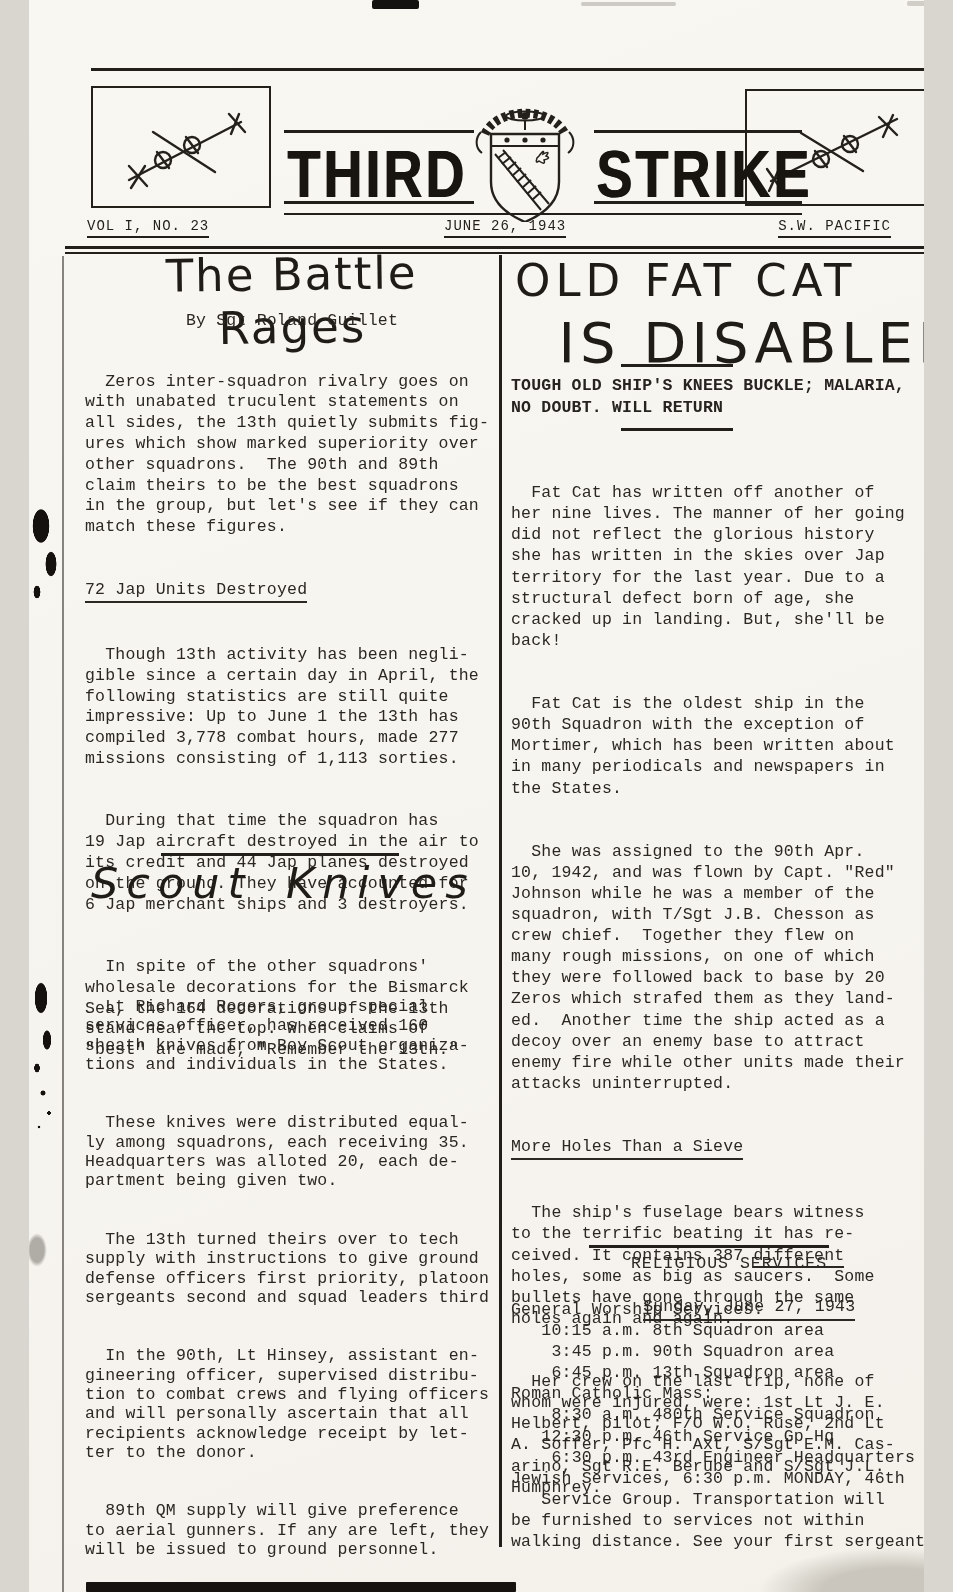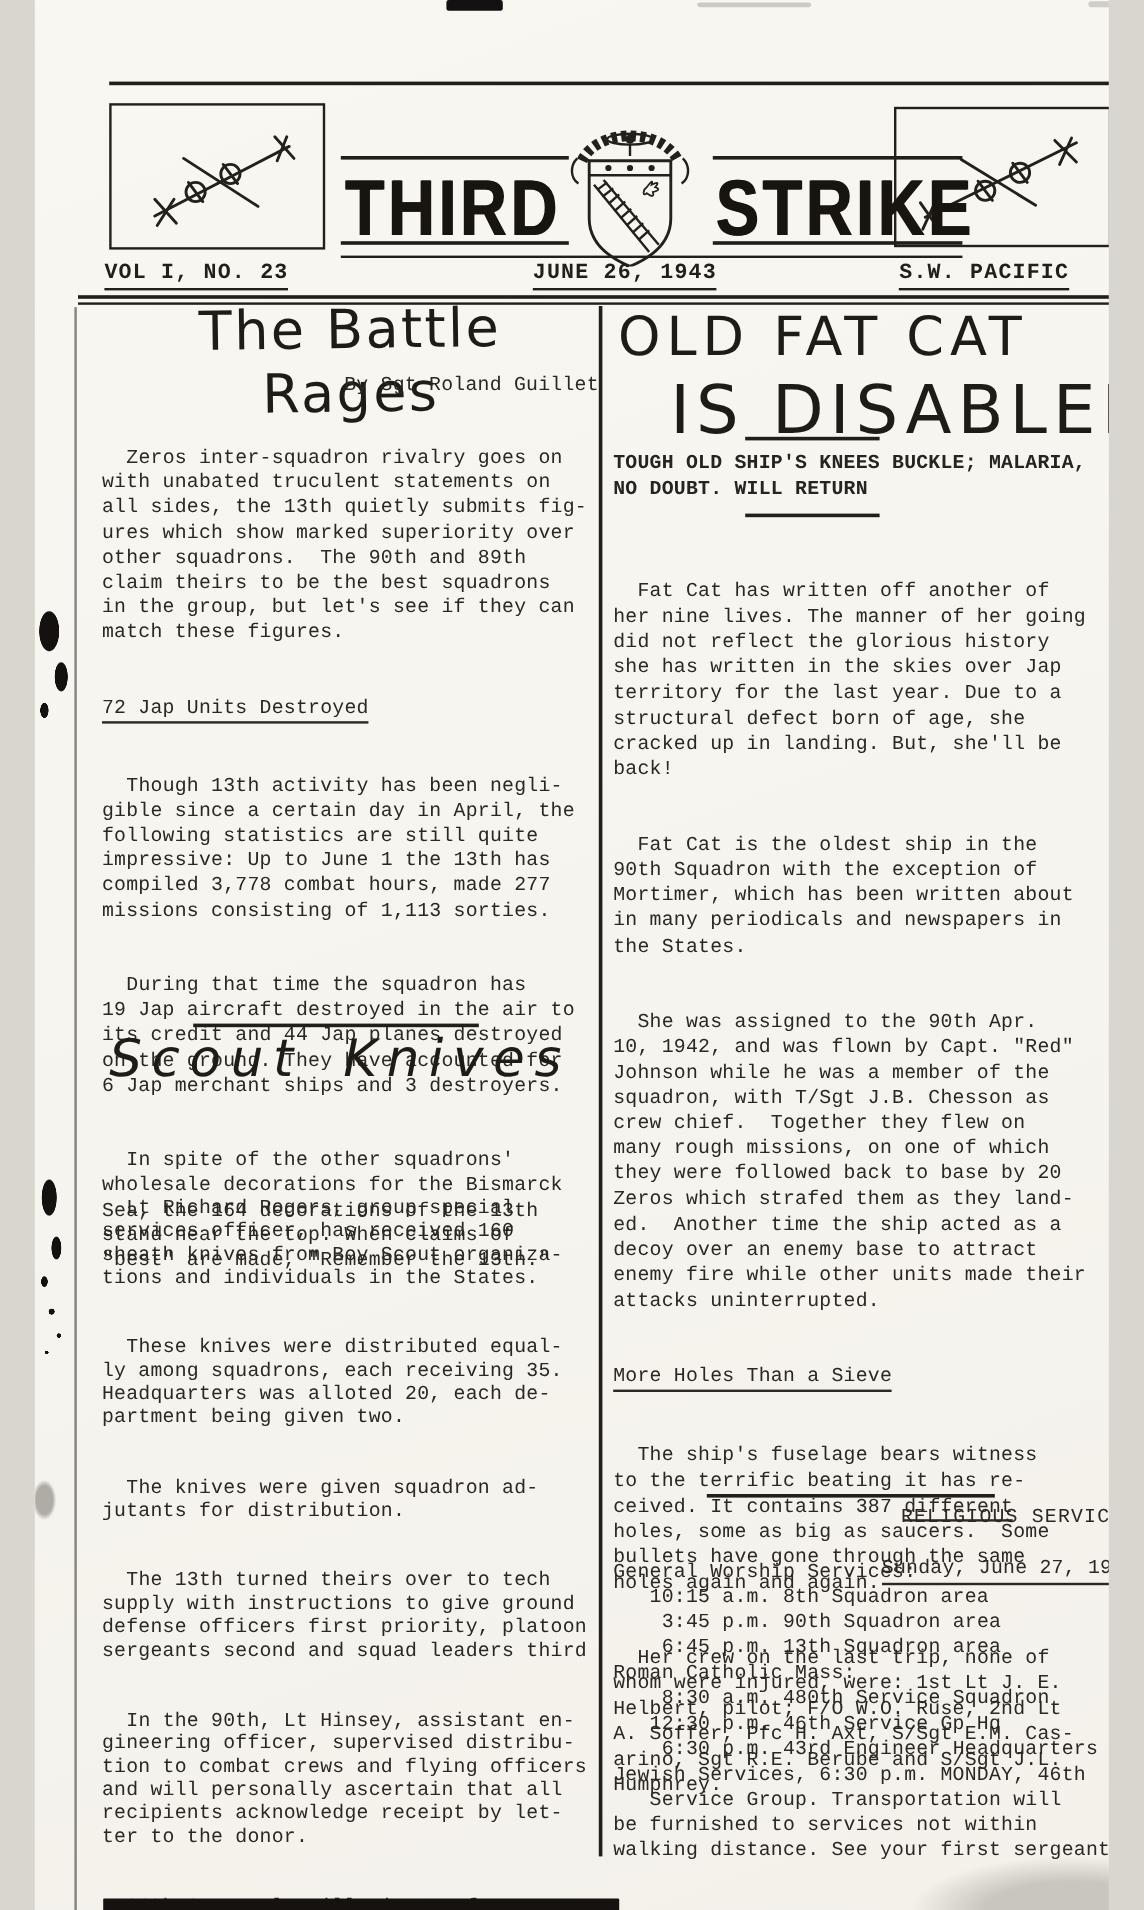--- a/index.html
+++ b/index.html
@@ -18,30 +18,30 @@
   .hand {
     position:absolute; font-family:"DejaVu Sans","Liberation Sans",sans-serif;
     font-weight:400; color:#1f1c18;
   }
   .masthead-title {
     position:absolute; font-family:"Liberation Sans","DejaVu Sans",sans-serif;
     font-weight:700; font-size:54px; letter-spacing:3px; color:#181510;
     transform:scaleY(1.22); transform-origin:top left; text-shadow:1px 0 0 #181510;
   }
   .dateline-item {
-    position:absolute; font-size:18px; font-weight:700; letter-spacing:1px;
+    position:absolute; font-size:14px; font-weight:400; letter-spacing:1px;
     color:#221f1a; border-bottom:2px solid #221f1a; padding-bottom:2px;
   }
   .u { border-bottom:2px solid #2b2723; padding-bottom:1px; }
   .subhead-line { display:inline-block; }
   .deck {
     position:absolute; font-size:16.5px; line-height:22px; font-weight:700;
     letter-spacing:0.2px; text-align:left; white-space:pre-wrap; color:#262320;
   }
-  .centered { text-align:right; }
+  .centered { text-align:center; }
   .frame-box { position:absolute; border:2.5px solid #232019; background:transparent; }
   .ink { position:absolute; }
 </style>
 </head>
 <body>
 
 <div class="page">
 
   <div class="ink" style="left:343px; top:0; width:47px; height:9px; background:#141210; border-radius:2px;"></div>
   <div class="ink" style="left:552px; top:2px; width:95px; height:4px; background:rgba(95,90,82,0.28); border-radius:2px;"></div>
@@ -167,22 +167,20 @@
 
   <div class="body-text" style="left:56px; top:958px; width:416px; line-height:19.4px;">
     <div>  Lt Richard Rogers, group special
 services officer, has received 160
 sheath knives from Boy Scout organiza-
 tions and individuals in the States.</div>
     <div>  These knives were distributed equal-
 ly among squadrons, each receiving 35.
 Headquarters was alloted 20, each de-
 partment being given two.</div>
-    <div>  The knives were given squadron ad-
-jutants for distribution.</div>
     <div>  The 13th turned theirs over to tech
 supply with instructions to give ground
 defense officers first priority, platoon
 sergeants second and squad leaders third</div>
     <div>  In the 90th, Lt Hinsey, assistant en-
 gineering officer, supervised distribu-
 tion to combat crews and flying officers
 and will personally ascertain that all
 recipients acknowledge receipt by let-
 ter to the donor.</div>

